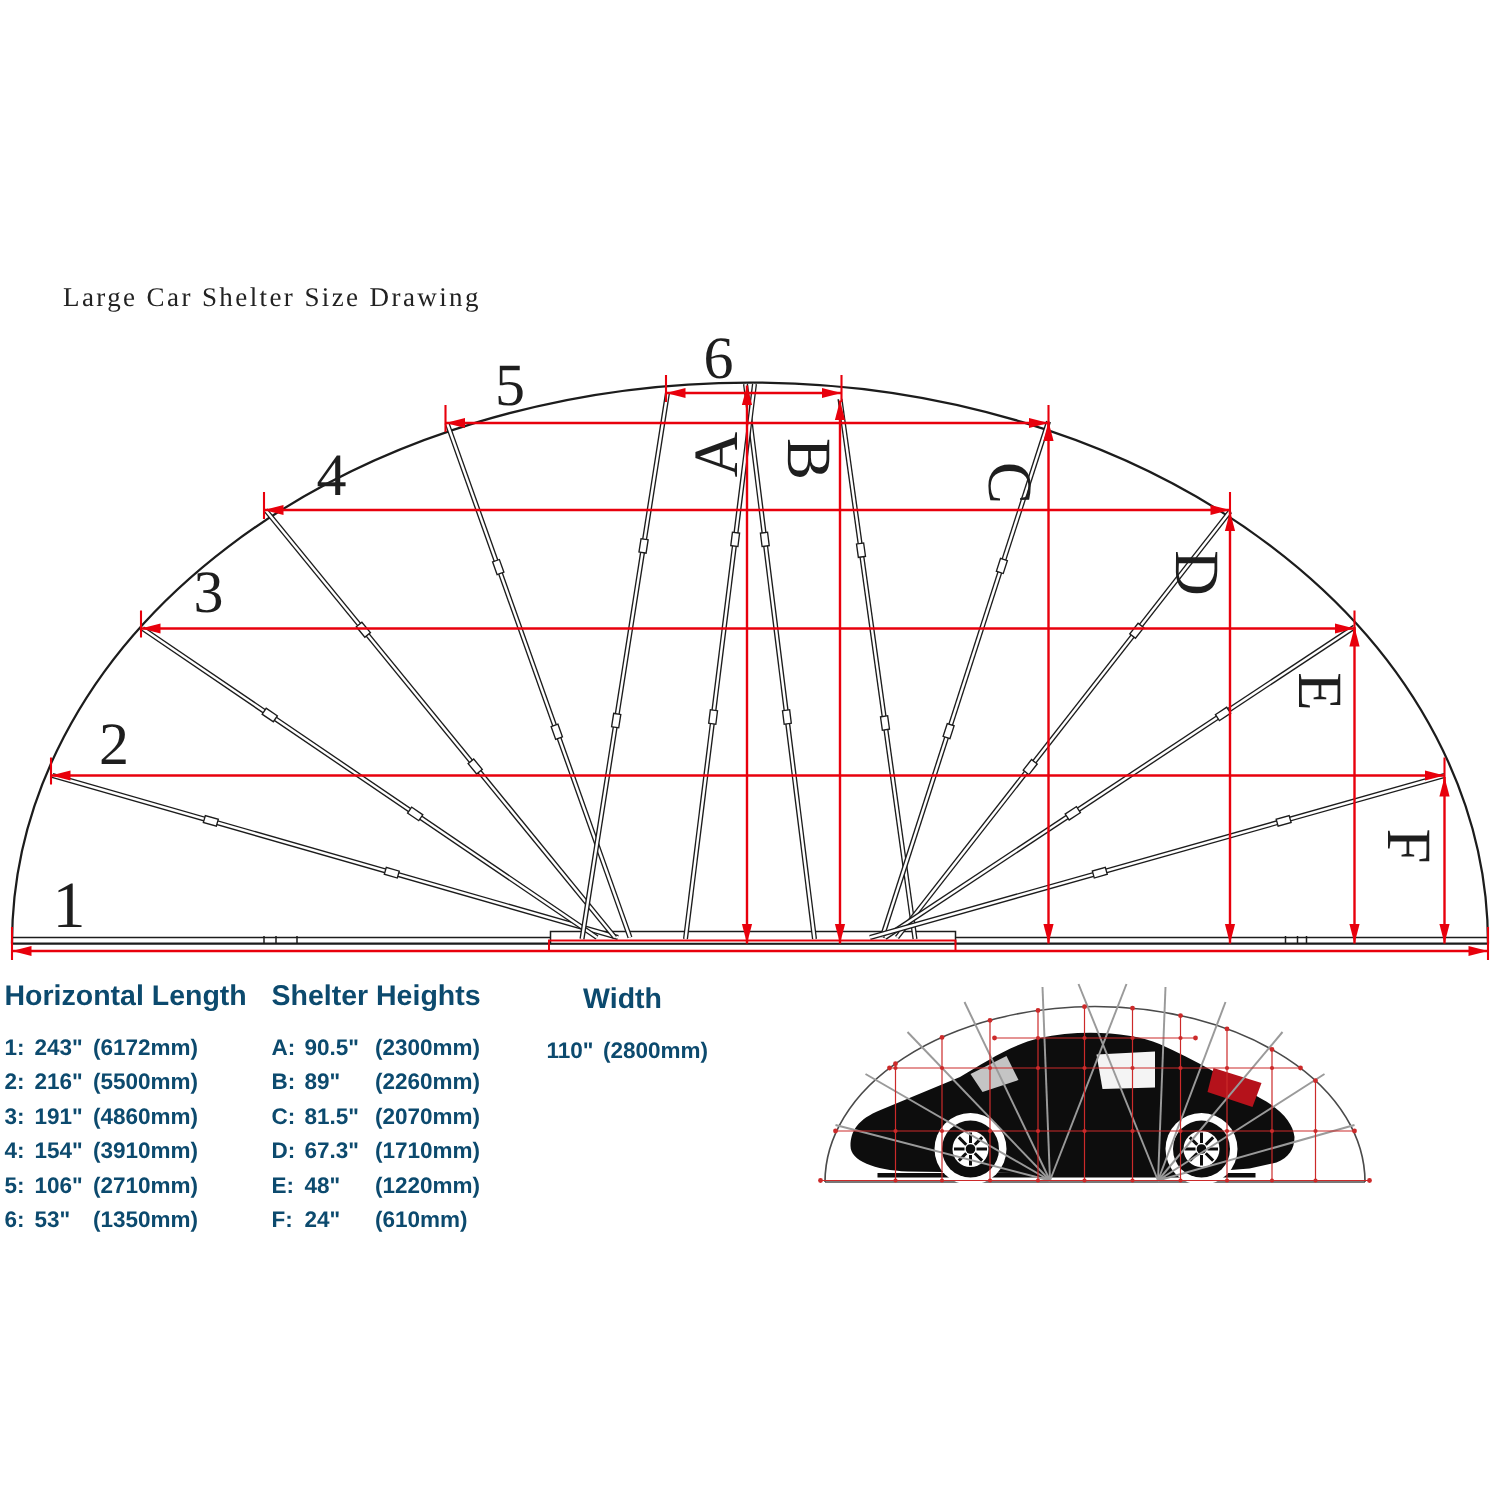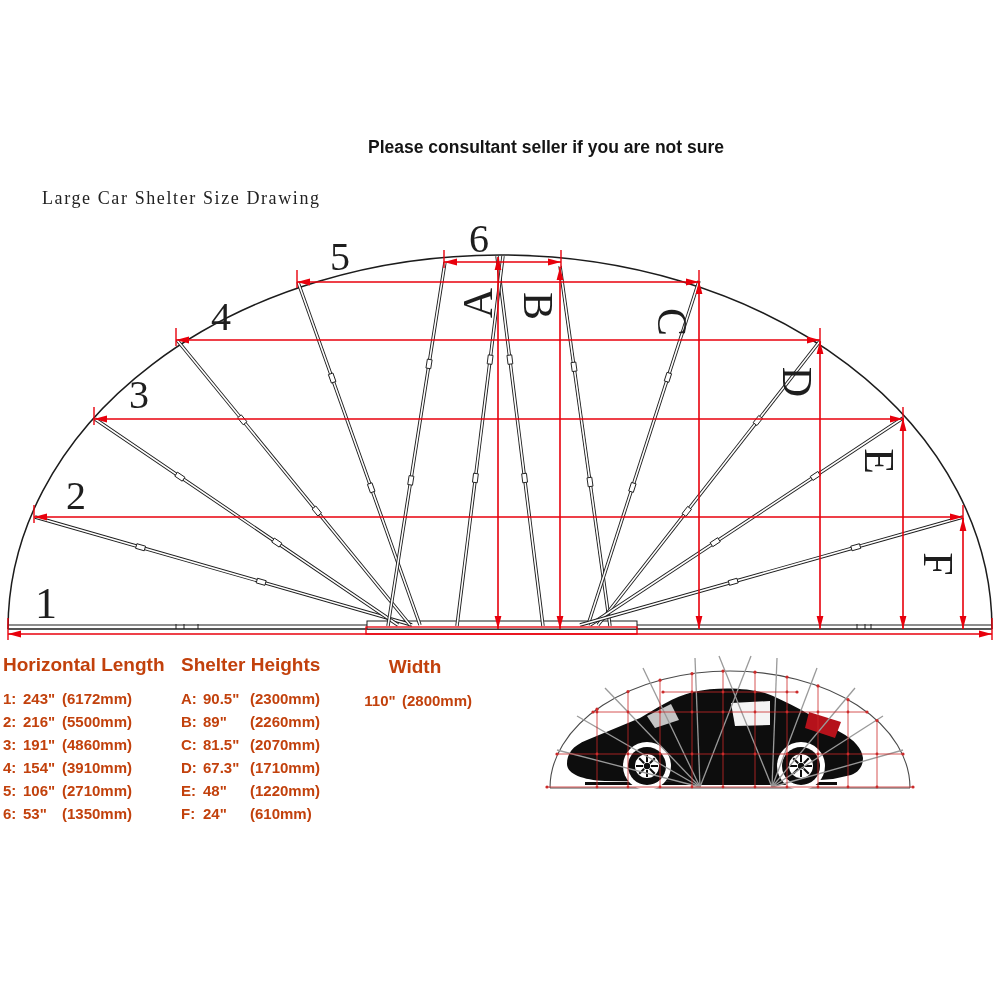--- a/index.html
+++ b/index.html
@@ -6,40 +6,39 @@
   .page{position:relative;width:1000px;height:1000px;background:#fff;overflow:hidden;
         font-family:"Liberation Sans",sans-serif;color:#111;}
   .title{position:absolute;left:13px;top:188px;font-family:"Liberation Serif",serif;
          font-size:18px;letter-spacing:1.6px;color:#222;white-space:nowrap;margin-left:29px;}
   .notice{position:absolute;left:368px;top:132px;font-size:17.5px;font-weight:bold;
           line-height:31px;color:#151515;white-space:nowrap;}
   .diagram-svg{position:absolute;left:0;top:0;width:1000px;height:1000px;}
   .num{font-family:"Liberation Serif",serif;font-size:40px;fill:#1e1e1e;}
   .num1{font-size:44px;}
   .ltr{font-family:"Liberation Serif",serif;font-size:42px;fill:#1e1e1e;}
-  .legend{position:absolute;font-weight:bold;color:#c2410c;}
+  .legend{position:absolute;font-weight:bold;color:#0c4a6e;}
   .legend .hd{font-size:19px;margin-bottom:11px;white-space:nowrap;}
   .lrow{display:flex;font-size:15px;line-height:23px;white-space:nowrap;}
   #legend-h{left:3px;top:654px;}
   #legend-h .cid{width:20px;} #legend-h .cin{width:39px;}
   #legend-v{left:181px;top:654px;}
   #legend-v .cid{width:22px;} #legend-v .cin{width:47px;}
   #legend-w{left:358px;top:656px;text-align:center;}
   #legend-w .vrow{display:flex;font-size:15px;margin-top:14px;}
   #legend-w .cin{width:44px;}
 </style>
 </head>
 <body>
 
 <div class="page">
 
   <div class="title">Large Car Shelter Size Drawing</div>
 
   <div class="notice">
-    <div>Please consultant seller if you are not sure</div>
   </div>
 
   <svg class="diagram-svg" viewBox="0 0 1000 1000">
     <g id="structure">
         <path d="M 8 629 A 492 374 0 0 1 992 629" fill="none" stroke="#1c1c1c" stroke-width="1.5"></path>
         <line x1="8" y1="625" x2="992" y2="625" stroke="#1c1c1c" stroke-width="1.1"></line>
         <line x1="8" y1="629" x2="992" y2="629" stroke="#1c1c1c" stroke-width="1.5"></line>
         <line x1="176" y1="624" x2="176" y2="629" stroke="#1c1c1c" stroke-width="1"></line>
         <line x1="184" y1="624" x2="184" y2="629" stroke="#1c1c1c" stroke-width="1"></line>
         <line x1="198" y1="624" x2="198" y2="629" stroke="#1c1c1c" stroke-width="1"></line>

